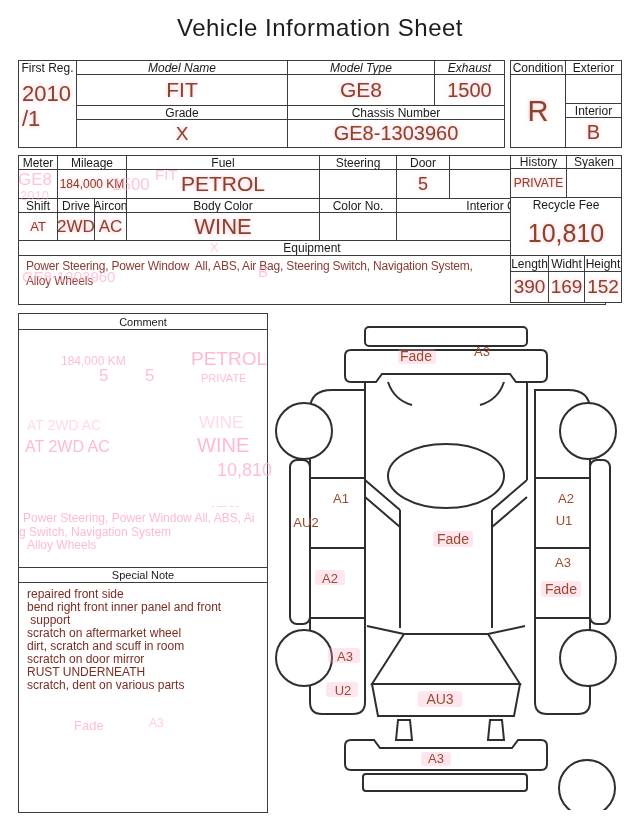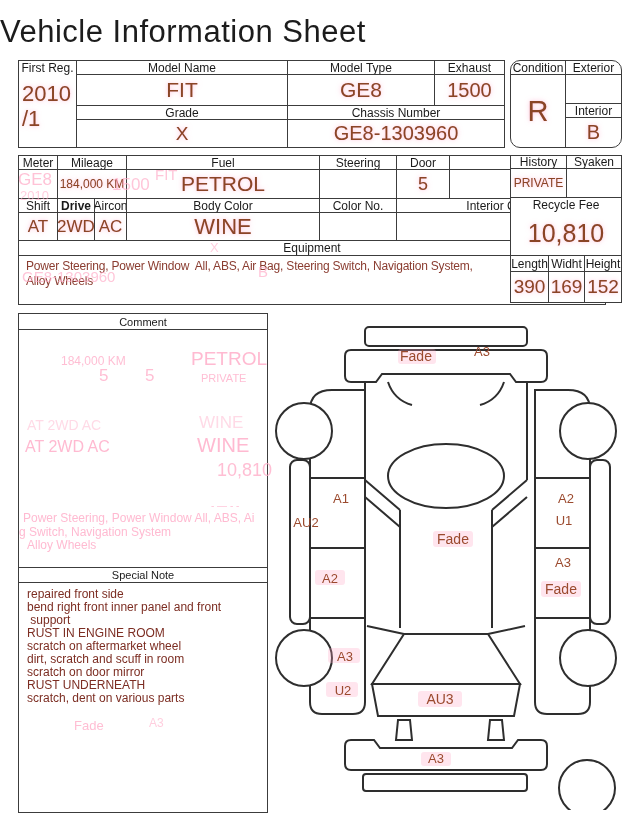--- a/index.html
+++ b/index.html
@@ -9,21 +9,21 @@
   }
   .abs{position:absolute;}
   .box{border:1.5px solid #3c3c3c;box-sizing:border-box;background:#fff;}
   .row{display:flex;box-sizing:border-box;}
   .cell{box-sizing:border-box;display:flex;align-items:center;justify-content:center;overflow:hidden;}
   .bl{border-left:1px solid #3c3c3c;}
   .bb{border-bottom:1px solid #3c3c3c;}
   .br{border-right:1px solid #3c3c3c;}
   .hdr{font-size:12px;color:#1a1a1a;white-space:nowrap;}
   .val{color:#8a4526;text-shadow:0 0 5px rgba(255,145,190,.55),0 0 1px rgba(255,170,200,.5);white-space:pre;}
-  .title{width:100%;font-size:31px;color:#1c1c1c;letter-spacing:.5px;}
+  .title{width:100%;text-align:center;font-size:24px;color:#1c1c1c;letter-spacing:.5px;}
   .pre{white-space:pre-line;}
   .ghost{position:absolute;color:#ffaec9;white-space:nowrap;pointer-events:none;}
   .noteline{font-size:12px;line-height:13px;color:#7c2d22;white-space:pre;}
   .dlab{font-family:"Liberation Sans",sans-serif;font-size:13px;fill:#9b4a2e;text-anchor:middle;}
   .dlab.big{font-size:14px;}
   .plab{fill:rgba(255,160,195,.28);}
   .carline{stroke:#2e2e2e;stroke-width:2;fill:none;}
   .carfill{stroke:#2e2e2e;stroke-width:2;fill:#fff;}
   .disc{width:100%;text-align:center;font-size:9.5px;letter-spacing:-.1px;color:#6b2a1a;white-space:nowrap;}
 </style>
@@ -34,42 +34,42 @@
 
   <div class="abs title" style="top:14px;left:0;">Vehicle Information Sheet</div>
 
   <div class="abs box row" style="left:18px;top:60px;width:487px;height:88px;">
     <div style="width:57px;" class="br">
       <div class="cell hdr" style="height:14px;">First Reg.</div>
       <div class="val pre" style="font-size:22px;line-height:25px;padding:6px 0 0 3px;">2010
 /1</div>
     </div>
     <div style="flex:1;display:flex;flex-direction:column;">
-      <div class="row" style="height:14px;">
+      <div class="row" style="height:14px;font-style:italic;">
         <div class="cell hdr bb" style="width:210px;">Model Name</div>
         <div class="cell hdr bb bl" style="width:147px;">Model Type</div>
         <div class="cell hdr bb bl" style="flex:1;">Exhaust</div>
       </div>
       <div class="row" style="height:31px;">
         <div class="cell val bb" style="width:210px;font-size:21px;">FIT</div>
         <div class="cell val bb bl" style="width:147px;font-size:21px;">GE8</div>
         <div class="cell val bb bl" style="flex:1;font-size:20px;">1500</div>
       </div>
       <div class="row" style="height:14px;">
         <div class="cell hdr bb" style="width:210px;">Grade</div>
         <div class="cell hdr bb bl" style="flex:1;">Chassis Number</div>
       </div>
       <div class="row" style="flex:1;">
         <div class="cell val" style="width:210px;font-size:19px;">X</div>
         <div class="cell val bl" style="flex:1;font-size:20px;">GE8-1303960</div>
       </div>
     </div>
   </div>
 
-  <div class="abs box row" style="left:510px;top:60px;width:112px;height:88px;border-radius:10px;">
+  <div class="abs box row" style="left:510px;top:60px;width:112px;height:88px;">
     <div style="width:54px;display:flex;flex-direction:column;" class="br">
       <div class="cell hdr bb" style="height:14px;">Condition</div>
       <div class="cell val" style="flex:1;font-size:29px;">R</div>
     </div>
     <div style="flex:1;display:flex;flex-direction:column;text-align:center;">
       <div class="cell hdr bb" style="height:14px;">Exterior</div>
       <div class="cell val bb" style="height:29px;font-size:18px;"></div>
       <div class="cell hdr bb" style="height:14px;">Interior</div>
       <div class="cell val" style="flex:1;font-size:20px;">B</div>
     </div>
@@ -87,28 +87,28 @@
     <div class="row" style="height:29px;">
       <div class="cell val bb" style="width:38px;"></div>
       <div class="cell val bb bl" style="width:69px;font-size:12px;">184,000 KM</div>
       <div class="cell val bb bl" style="width:193px;font-size:21px;">PETROL</div>
       <div class="cell val bb bl" style="width:77px;"></div>
       <div class="cell val bb bl" style="width:53px;font-size:18px;">5</div>
       <div class="cell val bb bl" style="flex:1;font-size:18px;">5</div>
     </div>
     <div class="row" style="height:14px;">
       <div class="cell hdr bb" style="width:38px;">Shift</div>
-      <div class="cell hdr bb bl" style="width:37px;font-weight:bold;">Drive</div>
+      <div class="cell hdr bb bl" style="width:37px;">Drive</div>
       <div class="cell hdr bb bl" style="width:32px;">Aircon</div>
       <div class="cell hdr bb bl" style="width:193px;">Body Color</div>
       <div class="cell hdr bb bl" style="width:77px;">Color No.</div>
       <div class="cell hdr bb bl" style="flex:1;">Interior Color</div>
     </div>
     <div class="row" style="height:28px;">
-      <div class="cell val bb" style="width:38px;font-size:17px;">AT</div>
+      <div class="cell val bb" style="width:38px;font-size:13px;">AT</div>
       <div class="cell val bb bl" style="width:37px;font-size:17px;">2WD</div>
       <div class="cell val bb bl" style="width:32px;font-size:17px;">AC</div>
       <div class="cell val bb bl" style="width:193px;font-size:22px;">WINE</div>
       <div class="cell val bb bl" style="width:77px;"></div>
       <div class="cell val bb bl" style="flex:1;"></div>
     </div>
     <div class="cell hdr bb" style="height:15px;">Equipment</div>
     <div style="flex:1;color:#8a3c30;font-size:12px;letter-spacing:-.2px;line-height:15px;padding:3px 2px 0 7px;white-space:pre;overflow:hidden;">Power Steering, Power Window  All, ABS, Air Bag, Steering Switch, Navigation System,
 Alloy Wheels</div>
   </div>
@@ -155,21 +155,20 @@
     <span class="ghost" style="left:8px;top:224px;font-size:12px;opacity:.85;">Alloy Wheels</span>
     <span class="ghost" style="left:55px;top:404px;font-size:13px;opacity:.8;">Fade</span>
     <span class="ghost" style="left:130px;top:402px;font-size:12px;opacity:.6;">A3</span>
 
     <div class="abs cell hdr" style="left:0;top:253px;width:100%;height:16px;border-top:1px solid #3c3c3c;border-bottom:1px solid #3c3c3c;font-size:11px;background:#fff;">Special Note</div>
 
     <div class="abs" style="left:8px;top:274px;right:2px;">
       <div class="noteline">repaired front side</div>
       <div class="noteline">bend right front inner panel and front</div>
       <div class="noteline"> support</div>
-      <div class="noteline">RUST IN ENGINE ROOM</div>
       <div class="noteline">scratch on aftermarket wheel</div>
       <div class="noteline">dirt, scratch and scuff in room</div>
       <div class="noteline">scratch on door mirror</div>
       <div class="noteline">RUST UNDERNEATH</div>
       <div class="noteline">scratch, dent on various parts</div>
     </div>
   </div>
 
   <span class="ghost" style="left:18px;top:170px;font-size:17px;opacity:.75;">GE8</span>
   <span class="ghost" style="left:20px;top:188px;font-size:13px;opacity:.6;">2010</span>

